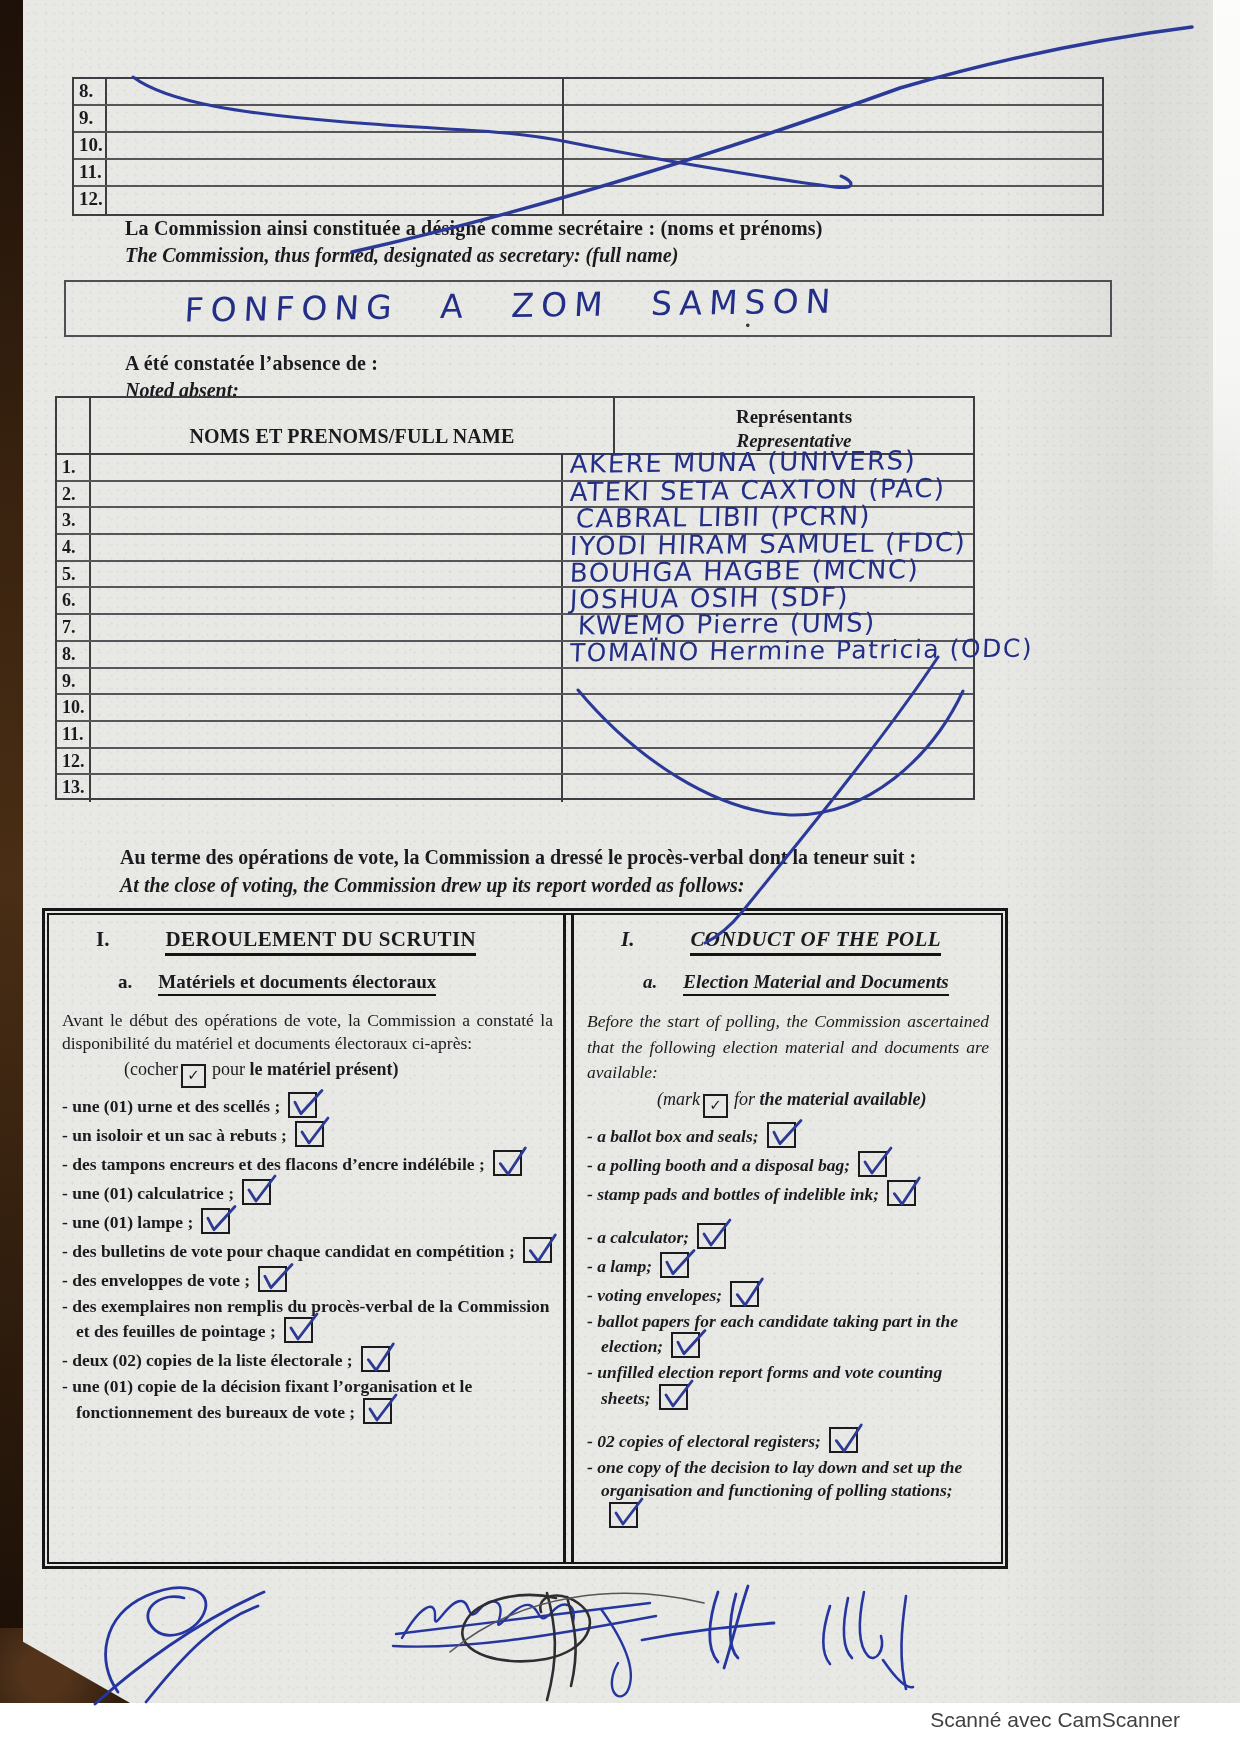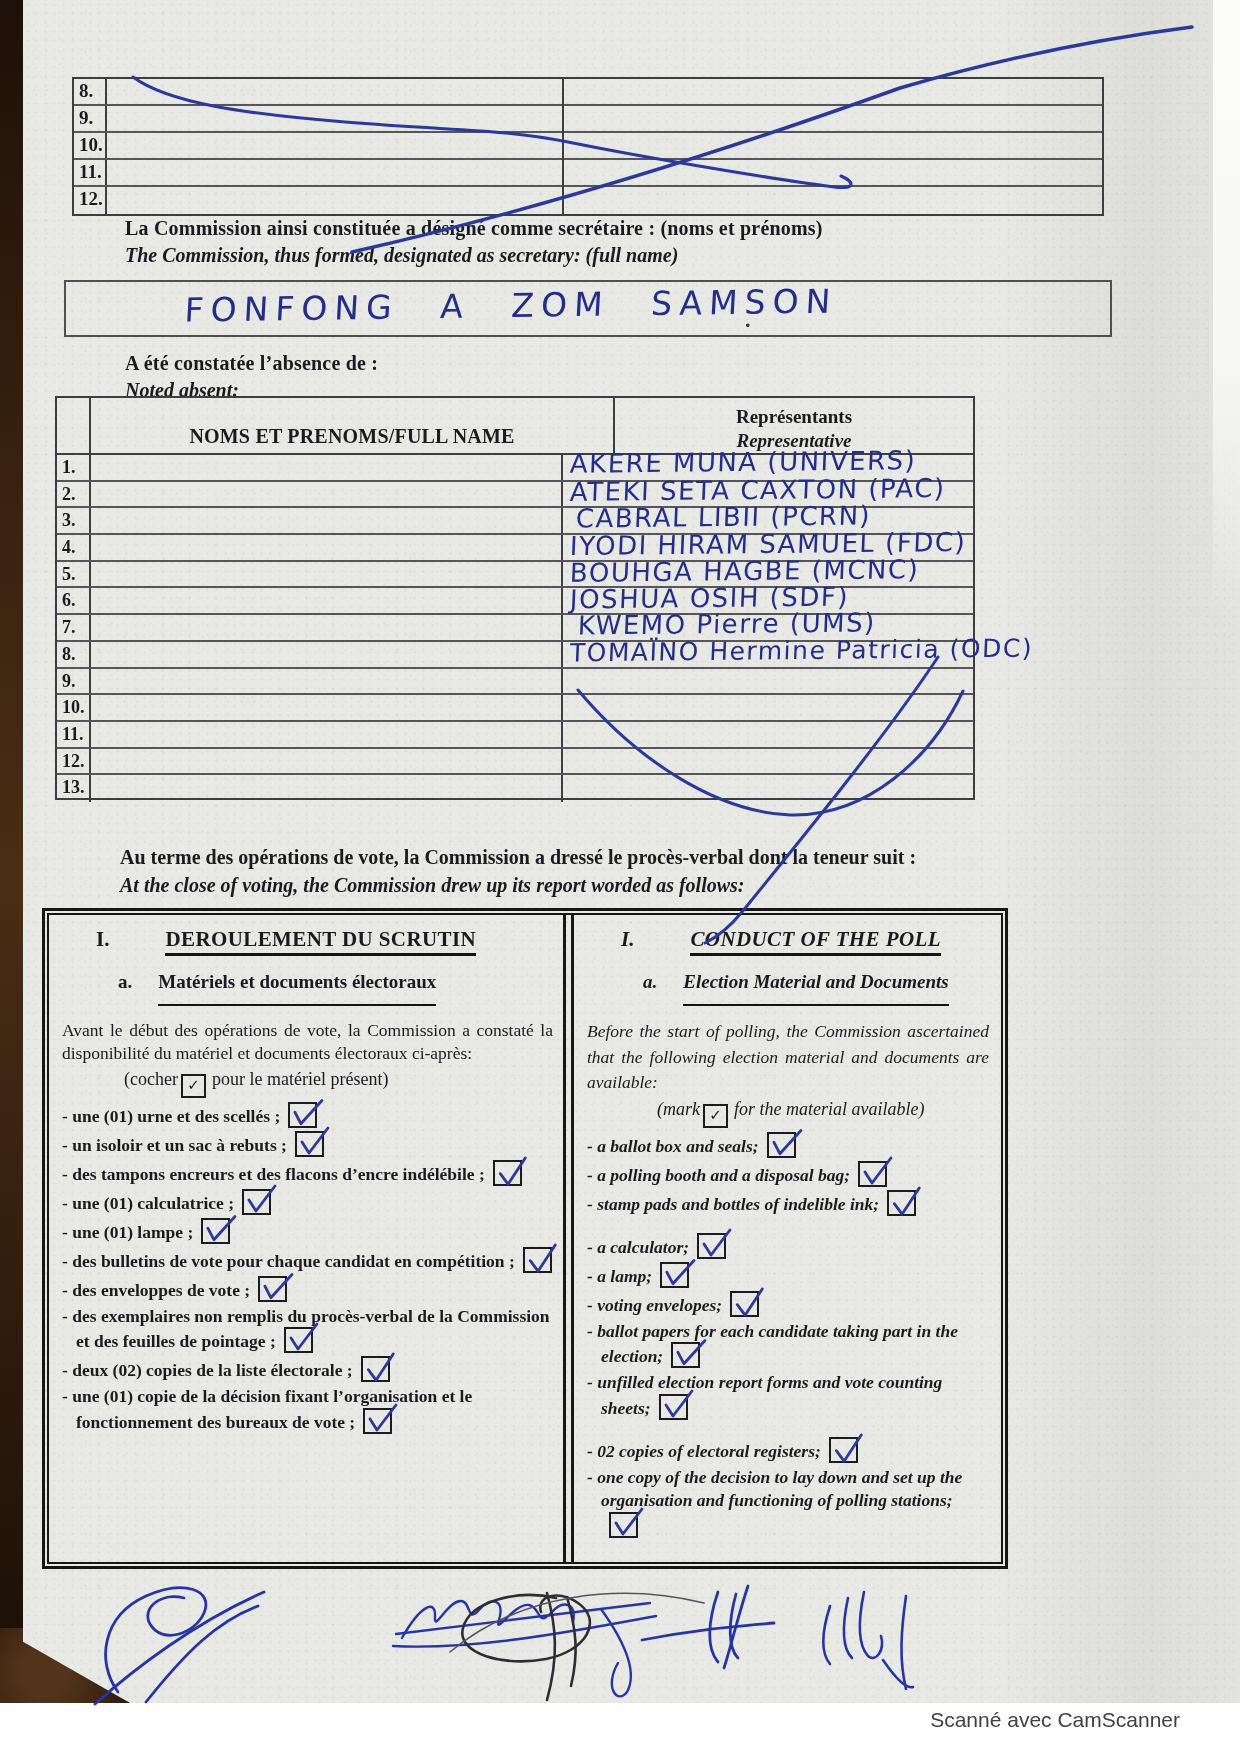--- a/index.html
+++ b/index.html
@@ -72,26 +72,26 @@
   .col-left{width:517px;border-right:3px solid #161616;box-sizing:border-box;
             padding:12px 10px 6px 13px;}
   .col-spacer{width:5px;}
   .col-right{flex:1;border-left:3px solid #161616;box-sizing:border-box;
              padding:12px 12px 6px 13px;font-style:italic;}
   .h1-row{display:flex;padding-left:34px;font-size:21px;font-weight:bold;}
   .h1-row .num{margin-right:56px;}
   .h1-row .ttl{border-bottom:3px solid #141414;letter-spacing:0.4px;padding-bottom:1px;}
   .h2-row{display:flex;padding-left:56px;margin-top:15px;font-size:19px;font-weight:bold;}
   .h2-row .num{margin-right:26px;}
-  .h2-row .ttl{border-bottom:2px solid #141414;padding-bottom:11px;}
+  .h2-row .ttl{border-bottom:2px solid #141414;padding-bottom:1px;}
   .intro{margin-top:13px;font-size:17.5px;text-align:justify;line-height:1.33;}
   .col-right .intro{line-height:1.46;}
   .markline{margin-top:3px;padding-left:62px;font-size:18px;}
   .col-right .markline{padding-left:70px;}
-  .markline .b{font-weight:normal;}
+  .markline .b{font-weight:bold;}
   .cbs{display:inline-block;width:21px;height:20px;border:2px solid #1b1b1f;margin:0 6px 0 3px;
        vertical-align:-5px;text-align:center;line-height:18px;font-size:15px;font-weight:bold;
        font-family:"DejaVu Sans",sans-serif;font-style:normal;}
   .checklist{margin:4px 0 0 0;padding:0;list-style:none;font-size:17.5px;font-weight:bold;line-height:1.3;}
   .checklist li{margin:3px 0;padding-left:14px;text-indent:-14px;}
   .checklist li::before{content:"- ";}
   .gap{margin-top:17px !important;}
   .cb{display:inline-block;position:relative;width:25px;height:22px;border:2px solid #1b1b1f;
       margin-left:8px;vertical-align:-6px;text-indent:0;}
   .cb svg{position:absolute;left:-5px;top:-13px;width:40px;height:40px;overflow:visible;}

